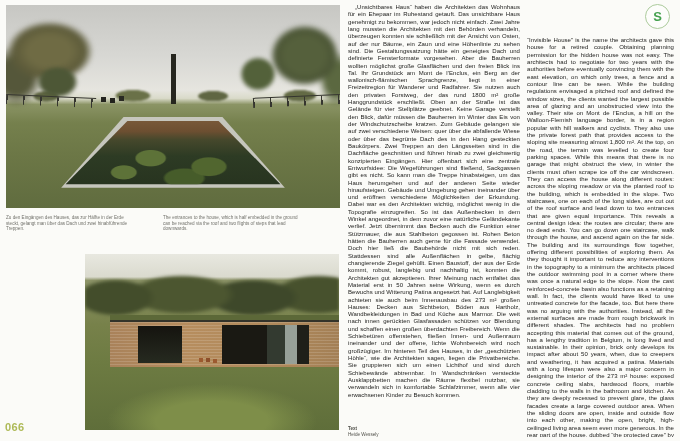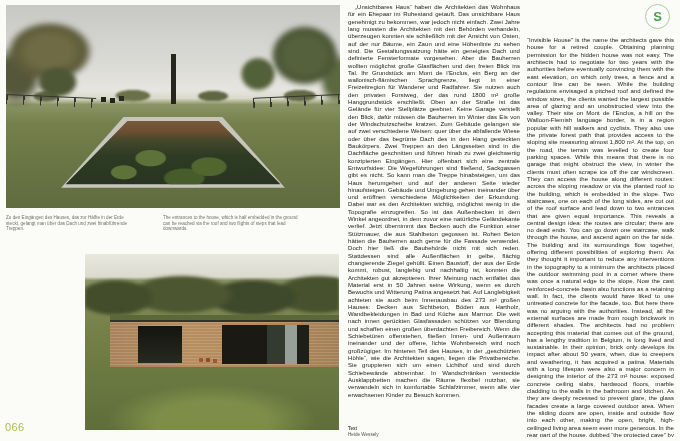--- a/index.html
+++ b/index.html
@@ -81,21 +81,21 @@
 
   
   .col{position:absolute;text-align:justify;font-size:6px;line-height:7.32px;
     color:#222220;letter-spacing:0.05px;}
   .col-de{left:348px;top:4px;width:172px;height:408px;text-indent:7px;overflow:hidden;}
   .col-en{left:527px;top:37px;width:147px;height:400px;overflow:hidden;}
 
   .credit{position:absolute;left:348px;top:426px;font-size:4.6px;line-height:5.6px;color:#52524c;}
   .credit-label{font-weight:bold;}
 
-  .pagenum{position:absolute;left:5px;top:421px;font-size:11px;font-weight:normal;
+  .pagenum{position:absolute;left:5px;top:421px;font-size:11px;font-weight:bold;
     color:#aeba58;letter-spacing:0.4px;}
 
   .logo-s{position:absolute;left:645px;top:4px;width:23px;height:23px;border-radius:50%;
     border:1px solid #accb9c;color:#45a14f;font-size:13px;font-weight:bold;
     display:flex;align-items:center;justify-content:center;background:#fdfdfb;}
 </style>
 </head>
 <body>
 
 <div class="page">

